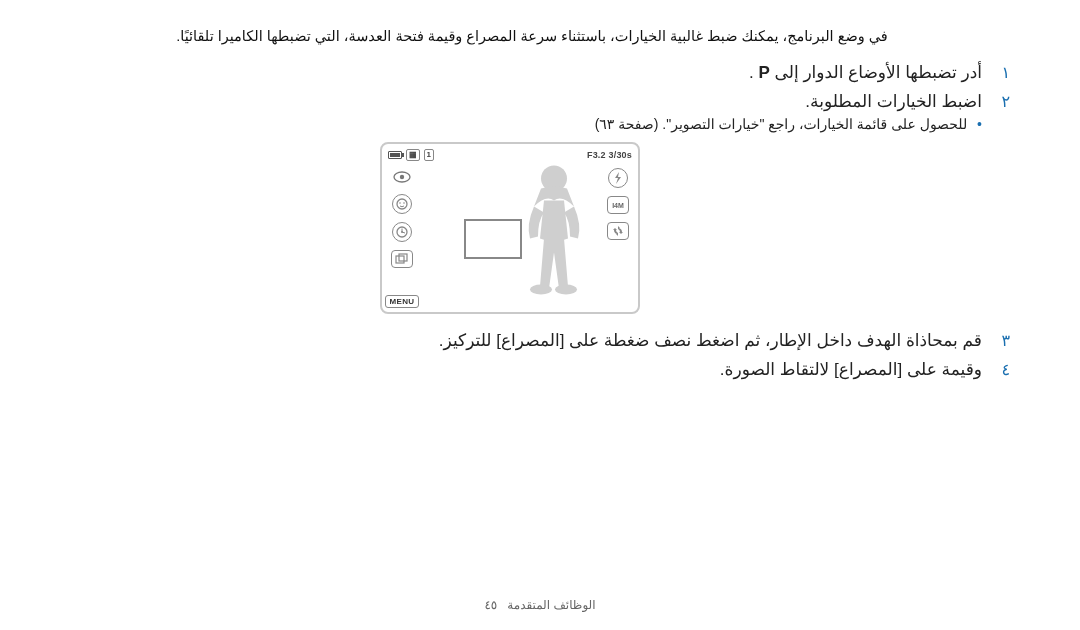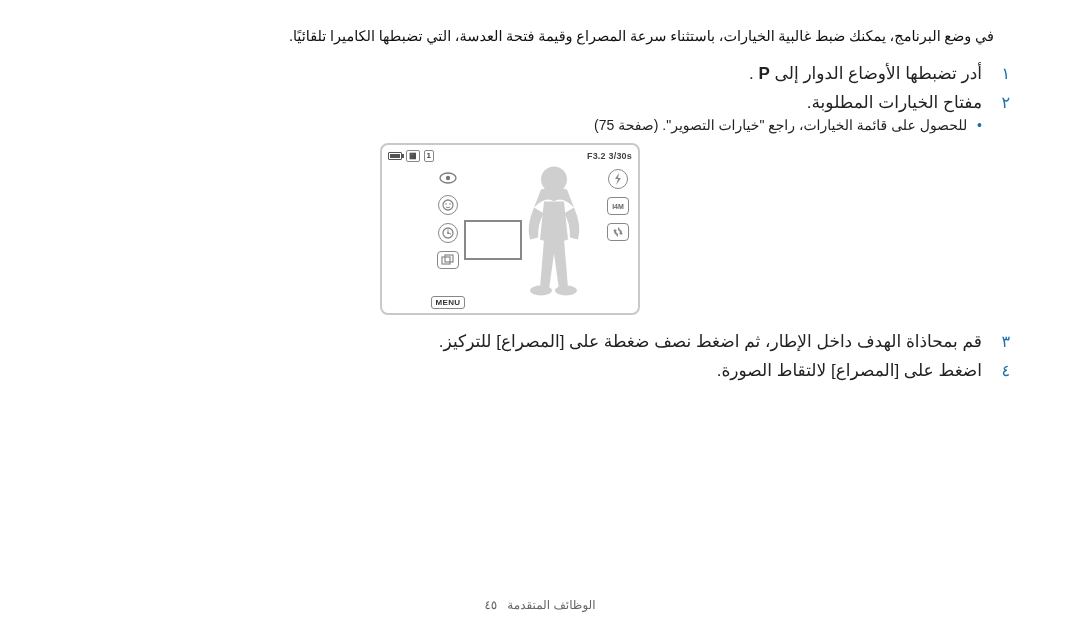--- a/index.html
+++ b/index.html
@@ -30,23 +30,22 @@
   .title-underline {
     flex: 1;
     height: 1px;
     background: #999;
     position: relative;
     top: -2px;
   }
   .intro {
     font-size: 14.5px;
     margin: 6px 16px 18px 0;
-    text-align: right;
+    text-align: center;
     color: #111;
-    font-family: Liberation Serif, serif;
   }
   ol.steps {
     list-style: none;
     padding: 0;
     margin: 0 0 0 0;
   }
   ol.steps > li {
     position: relative;
     padding-right: 28px;
     margin-bottom: 8px;
@@ -186,39 +185,39 @@
 
   <p class="intro">في وضع البرنامج، يمكنك ضبط غالبية الخيارات، باستثناء سرعة المصراع وقيمة فتحة العدسة، التي تضبطها الكاميرا تلقائيًا.</p>
 
   <ol class="steps">
     <li>
       <span class="num">١</span>
       <span>أدر تضبطها الأوضاع الدوار إلى </span><span class="mode-p">P</span><span> .</span>
     </li>
     <li>
       <span class="num">٢</span>
-      <span>مفتاح الخيارات المطلوبة.</span>
+      <span>اضبط الخيارات المطلوبة.</span>
       <div class="sub-bullet">
-        <span>للحصول على قائمة الخيارات، راجع "خيارات التصوير". (صفحة 75)</span>
+        <span>للحصول على قائمة الخيارات، راجع "خيارات التصوير". (صفحة ٦٣)</span>
       </div>
     </li>
   </ol>
 
   <div class="camera-figure">
     <div class="topbar">
       <span style="letter-spacing:.2px;">F3.2 3/30s</span>
       <span class="spacer"></span>
       <span class="tb-box">1</span>
       <span class="tb-box">▦</span>
       <span class="battery">
           <span class="fill"></span>
         </span>
     </div>
 
-    <div class="left-icons" style="height:140px;margin-left:46px;">
+    <div class="left-icons" style="height:140px;">
       <div class="ic nobord">
         <svg width="18" height="12" viewBox="0 0 18 12">
             <ellipse cx="9" cy="6" rx="8" ry="5" fill="none" stroke="#777" stroke-width="1.3"></ellipse>
             <circle cx="9" cy="6" r="2.2" fill="#777"></circle>
           </svg>
       </div>
       <div class="ic round">
         <svg width="12" height="12" viewBox="0 0 12 12">
             <circle cx="6" cy="6" r="5" fill="none" stroke="#888" stroke-width="1.3"></circle>
             <circle cx="4" cy="5" r=".8" fill="#888"></circle>
@@ -275,21 +274,21 @@
     <div class="af-rect"></div>
   </div>
 
   <ol class="steps">
     <li>
       <span class="num">٣</span>
       <span>قم بمحاذاة الهدف داخل الإطار، ثم اضغط نصف ضغطة على [المصراع] للتركيز.</span>
     </li>
     <li>
       <span class="num">٤</span>
-      <span>اضغط على [المصراع] لالتقاط الصورة.</span>
+      <span>وقيمة على [المصراع] لالتقاط الصورة.</span>
     </li>
   </ol>
 </div>
 
 <div class="footer">
   <span>الوظائف المتقدمة</span>
   &nbsp;
   <span>٤٥</span>
 </div>
 

